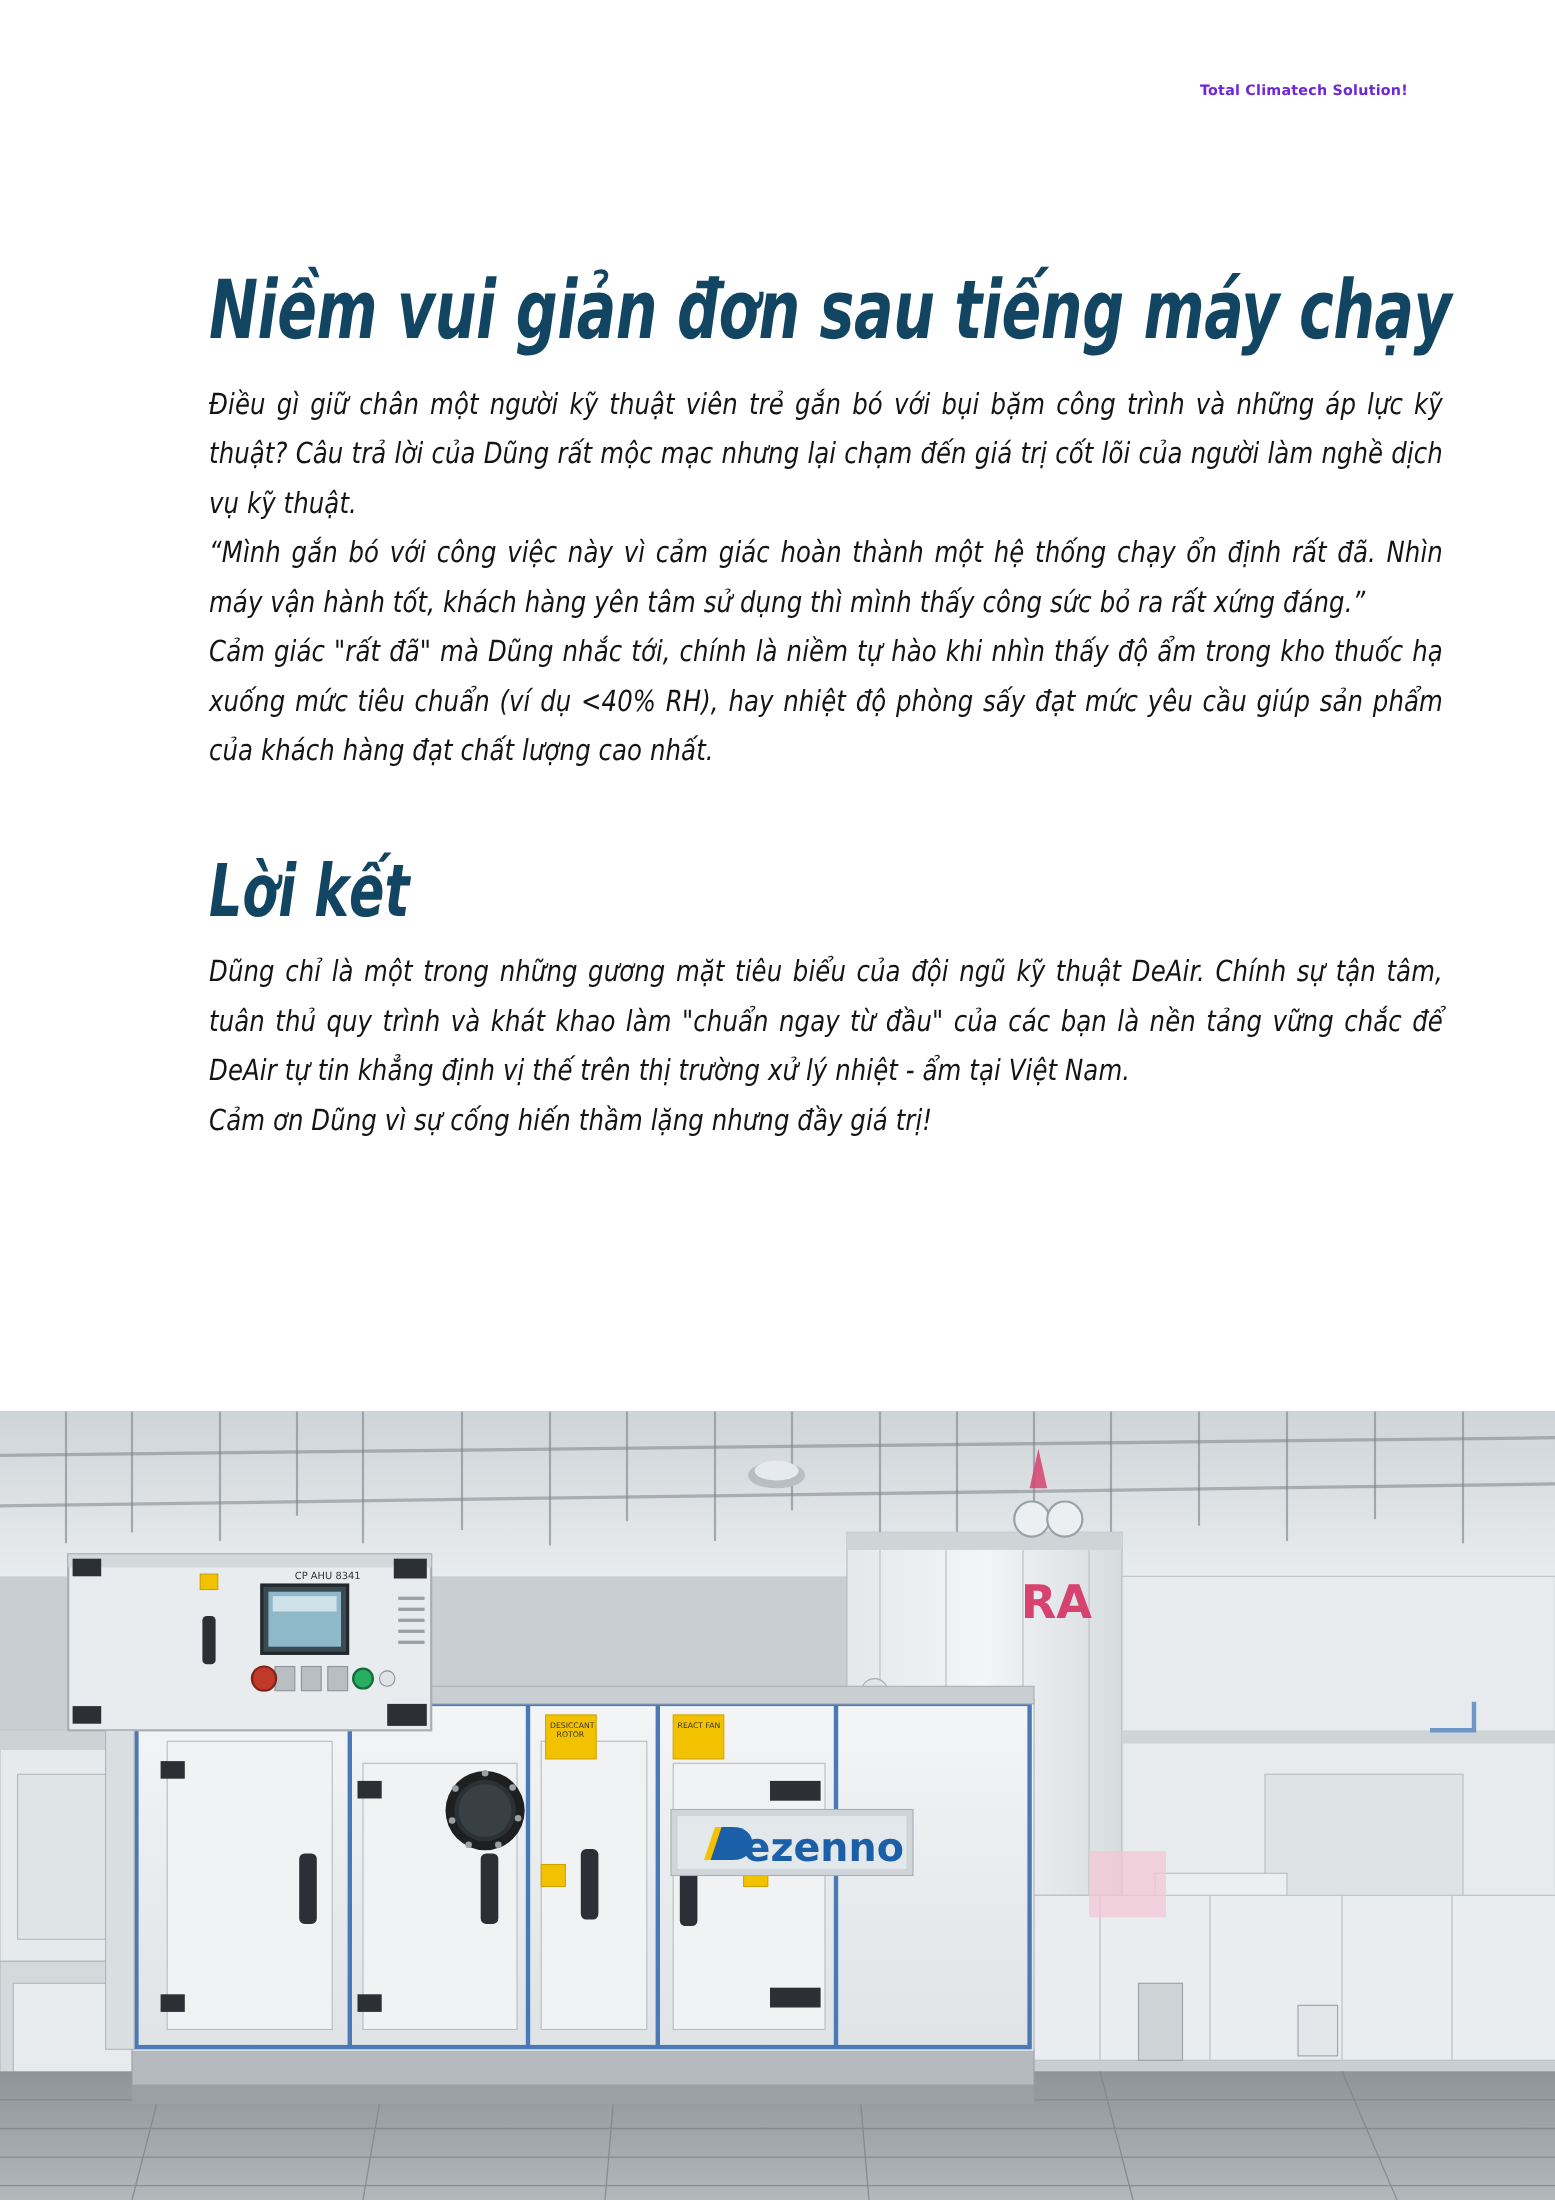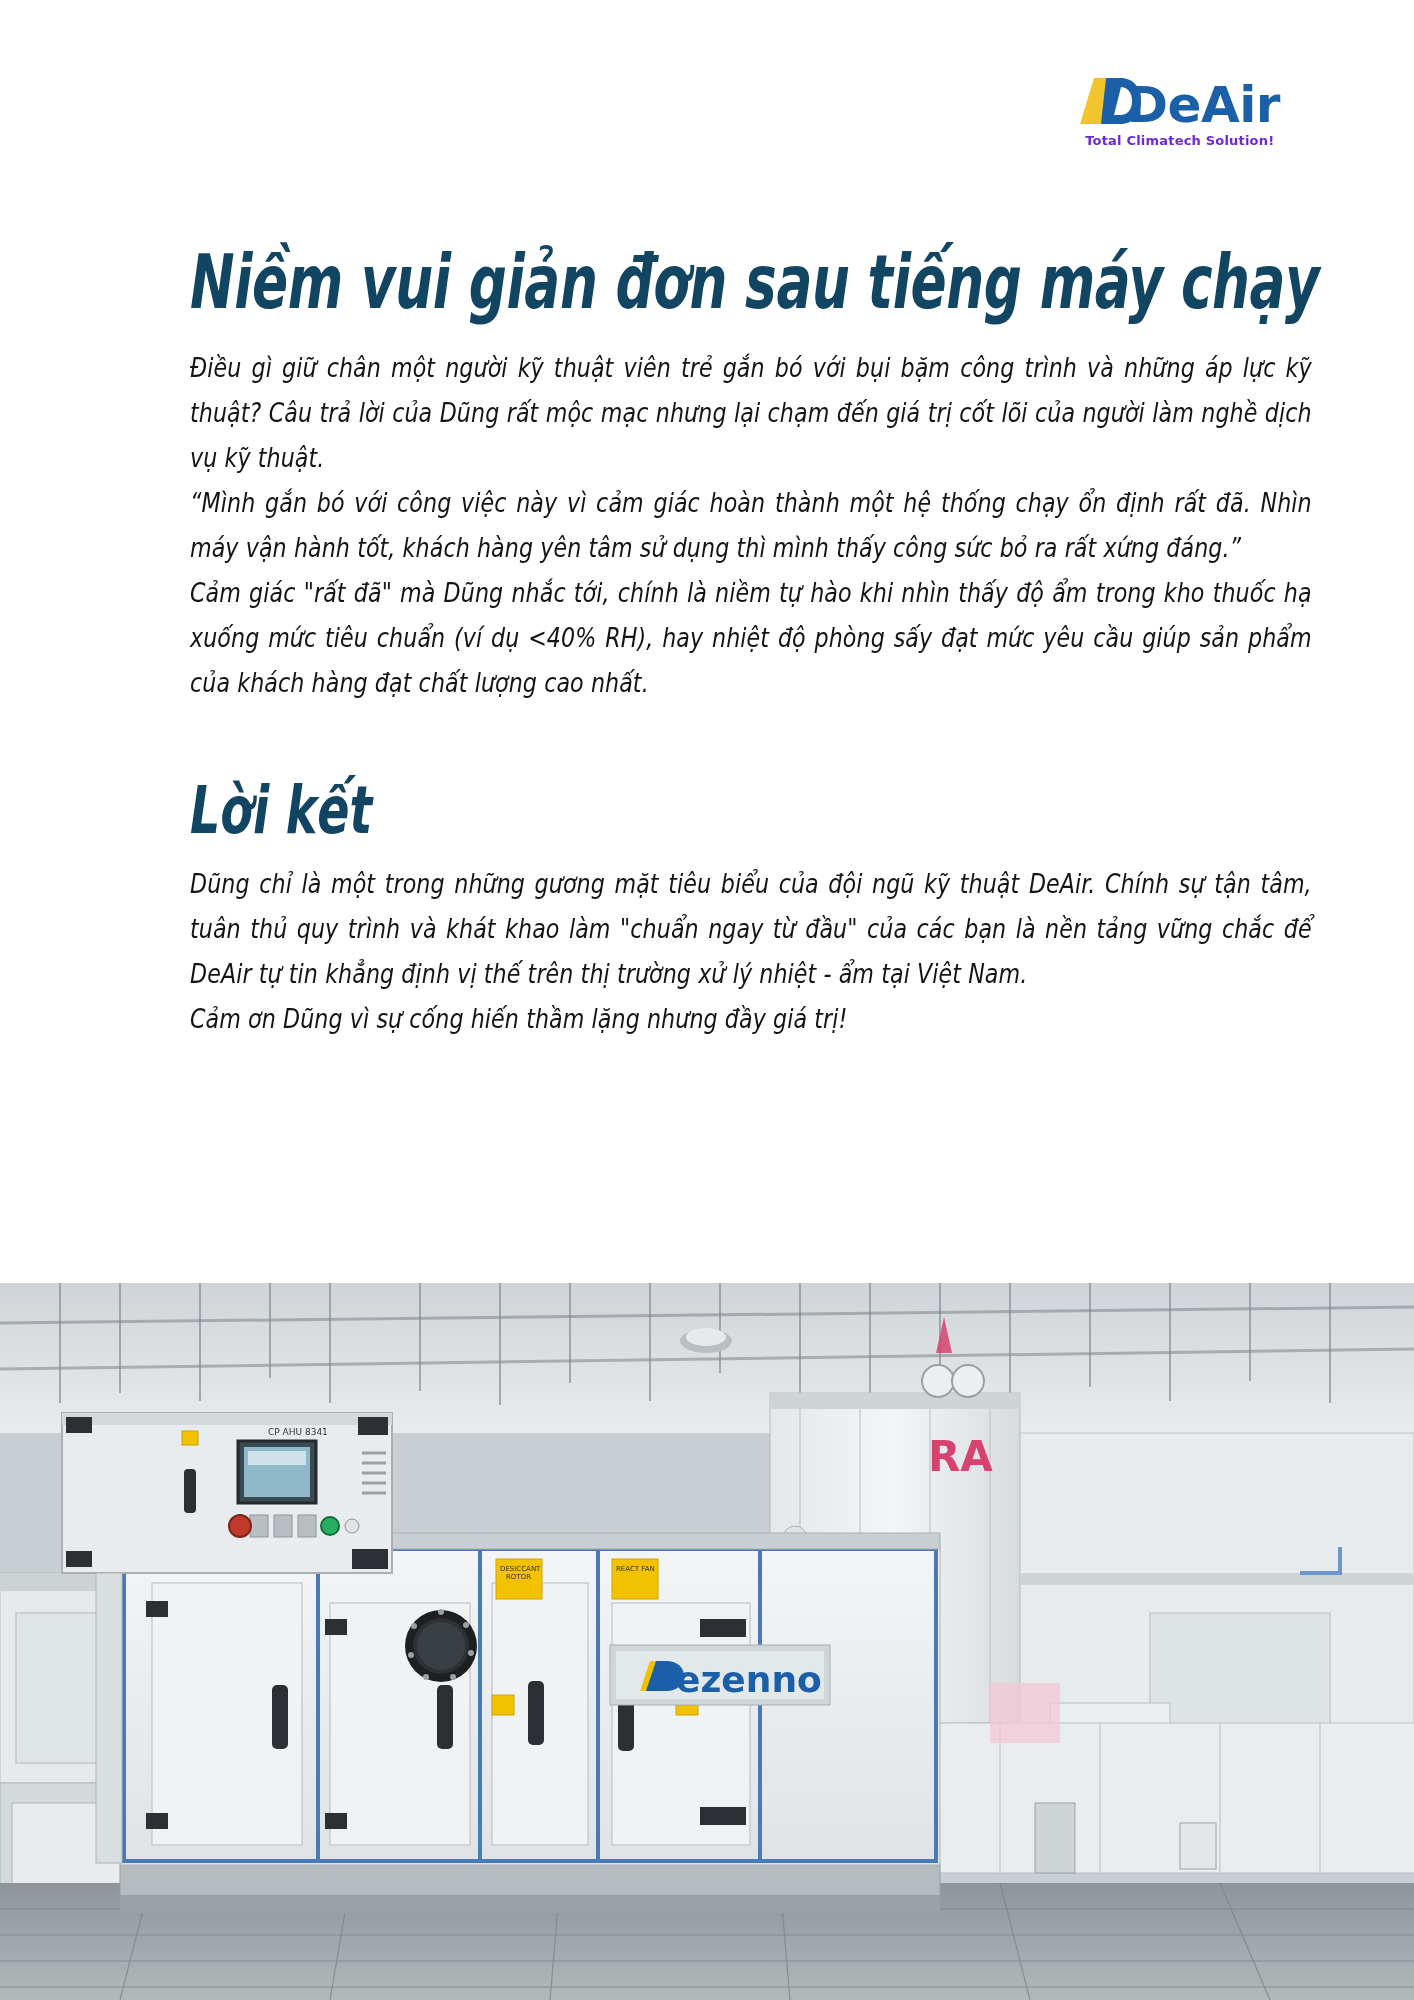--- a/index.html
+++ b/index.html
@@ -90,34 +90,20 @@
   }
   .photo svg { display:block; width:1414px; height:717px; }
 </style>
 </head>
 <body>
 
 <div class="page">
 
   <div class="header">
     <div class="logo-wrap">
-      <div class="logo-row">
-        <span class="logo-mark">
-          <svg viewBox="0 0 62 58" width="62" height="58">
-            <g>
-              <polygon points="14,6 24,6 10,52 0,52" fill="#f2c52c"></polygon>
-              <polygon points="22,6 32,6 18,52 8,52" fill="#f2c52c"></polygon>
-              <polygon points="30,6 40,6 26,52 16,52" fill="#f2c52c"></polygon>
-              <path d="M26 6 H40 C54 6 61 16 61 29 C61 42 54 52 40 52 H21 Z" fill="#1b5fa8"></path>
-              <path d="M40 15 C48 15 52 21 52 29 C52 37 48 43 40 43 H34 L41 15 Z" fill="#ffffff"></path>
-            </g>
-          </svg>
-        </span>
-        <span class="logo-word">DeAir</span>
-      </div>
       <div class="logo-tag">Total Climatech Solution!</div>
     </div>
   </div>
 
   <div class="content">
 
     <h1 class="title">Niềm vui giản đơn sau tiếng máy chạy</h1>
 
     <p class="para">Điều gì giữ chân một người kỹ thuật viên trẻ gắn bó với bụi bặm công trình và những áp lực kỹ thuật? Câu trả lời của Dũng rất mộc mạc nhưng lại chạm đến giá trị cốt lõi của người làm nghề dịch vụ kỹ thuật.</p>
     <p class="para">“Mình gắn bó với công việc này vì cảm giác hoàn thành một hệ thống chạy ổn định rất đã. Nhìn máy vận hành tốt, khách hàng yên tâm sử dụng thì mình thấy công sức bỏ ra rất xứng đáng.”</p>

